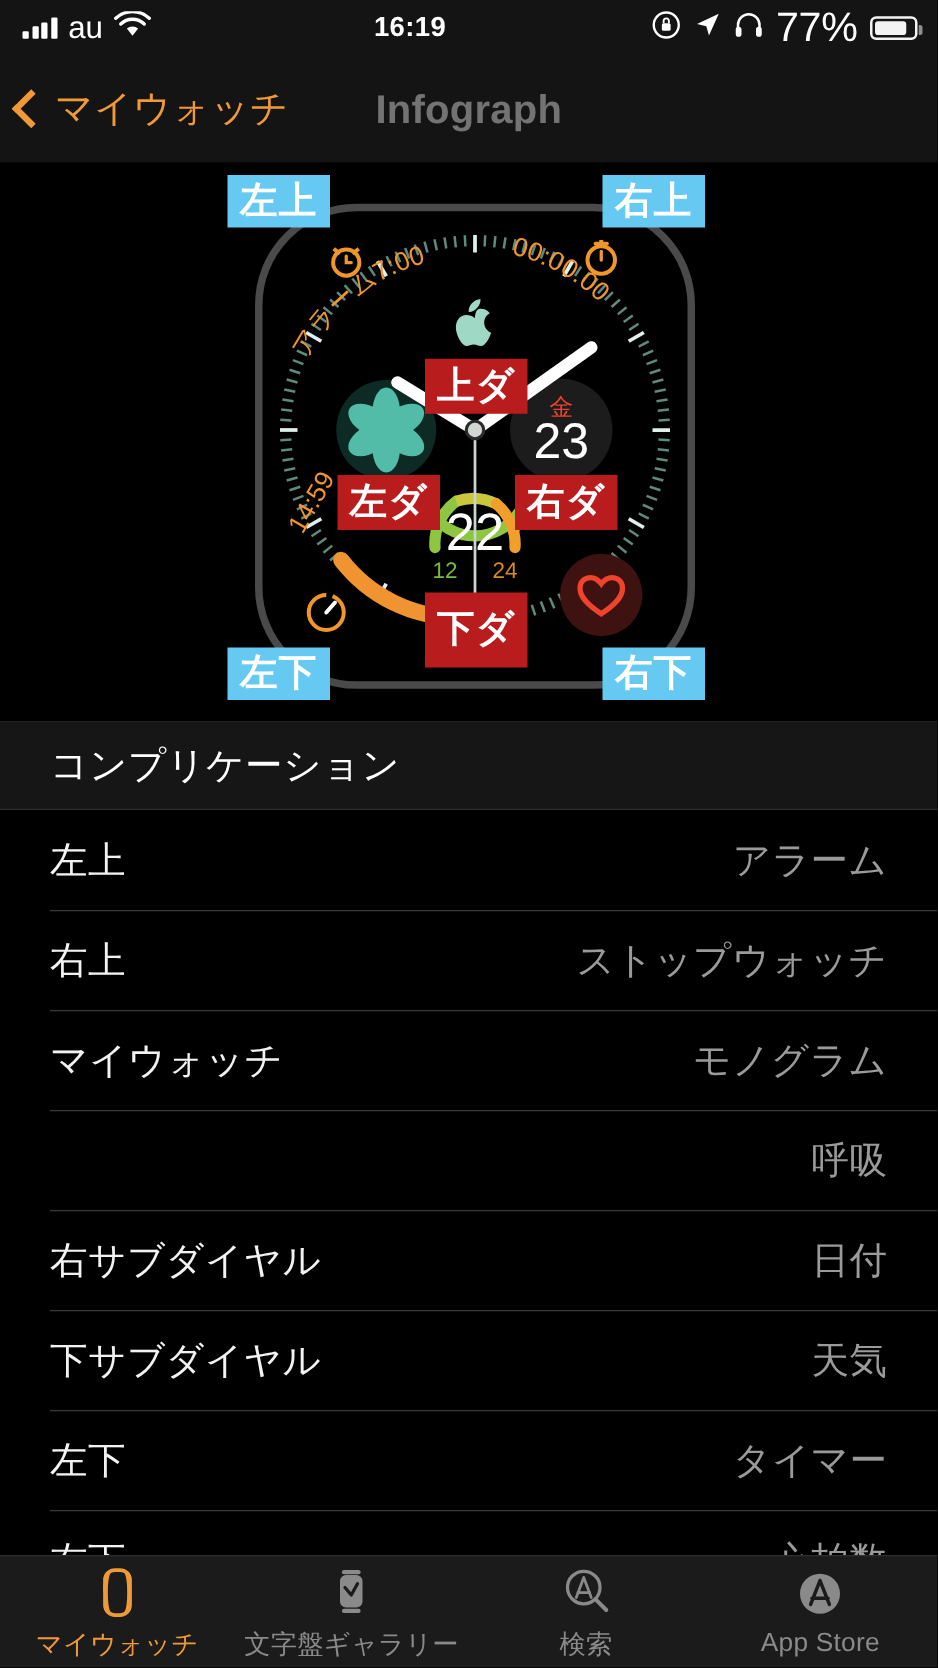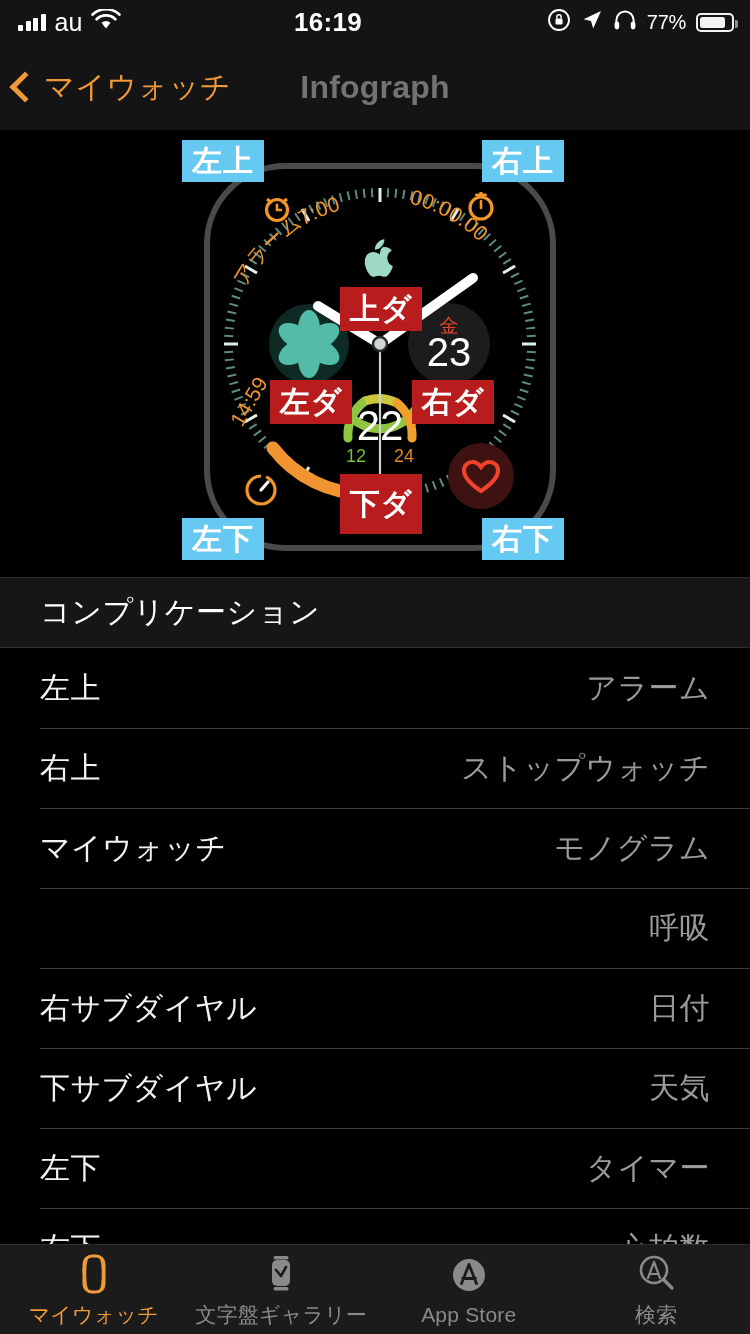--- a/index.html
+++ b/index.html
@@ -12,30 +12,30 @@
   #app { position:relative; width:750px; height:1334px; background:#000; }
 
   
   .statusbar{
     position:absolute; top:0; left:0; width:750px; height:44px;
     background:#141414; color:#fff;
     display:flex; align-items:center;
   }
   .sb-left{ position:absolute; left:18px; display:flex; align-items:center; gap:9px; }
   .sb-center{ position:absolute; left:0; width:656px; text-align:center;
-              font-size:26px; font-weight:600; letter-spacing:.3px; }
+              font-size:22px; font-weight:600; letter-spacing:.3px; }
   .sb-right{ position:absolute; right:16px; display:flex; align-items:center; gap:10px; }
   .bars{ display:flex; align-items:flex-end; gap:2.5px; height:17px; }
   .bars i{ display:block; width:5px; background:#fff; border-radius:1px; }
   .bars i:nth-child(1){height:6px}
   .bars i:nth-child(2){height:9.5px}
   .bars i:nth-child(3){height:13px}
   .bars i:nth-child(4){height:17px}
   .carrier{ font-size:25px; font-weight:400; }
-  .pct{ font-size:20px; font-weight:400; letter-spacing:-.3px; }
+  .pct{ font-size:33px; font-weight:400; letter-spacing:-.3px; }
   .batt{ position:relative; width:38px; height:19px; border:2px solid #fff;
          border-radius:5px; opacity:.95; }
   .batt::after{ content:""; position:absolute; right:-6px; top:5.5px;
          width:3px; height:8px; background:#fff; border-radius:0 2px 2px 0; opacity:.55; }
   .batt i{ position:absolute; left:2px; top:2px; bottom:2px; width:74%;
          background:#fff; border-radius:2.5px; }
 
   
   .navbar{
     position:absolute; top:44px; left:0; width:750px; height:86px;
@@ -464,32 +464,32 @@
           <rect x="12.5" y="36" width="15" height="3.4" rx="1.7" fill="#8a8a8a"></rect>
           <path d="M15 19 l5 6 l5 -9" fill="none" stroke="#1b1b1b" stroke-width="2.6" stroke-linecap="round" stroke-linejoin="round"></path>
         </svg>
       </span>
       <span class="tab-label">文字盤ギャラリー</span>
     </div>
 
     <div class="tab">
       <span class="tab-icon">
         <svg width="42" height="46" viewBox="0 0 42 46">
-          <circle cx="21" cy="22" r="16" fill="#8a8a8a"></circle>
-          <path d="M21 11.5 L28.5 30.5 M21 11.5 L13.5 30.5 M14.5 25.5 h13" stroke="#1b1b1b" stroke-width="2.8" stroke-linecap="round" fill="none"></path>
-        </svg>
-      </span>
-      <span class="tab-label">App Store</span>
+          <circle cx="19" cy="19" r="13" fill="none" stroke="#8a8a8a" stroke-width="2.6"></circle>
+          <path d="M28.5 28.5 L37 37" stroke="#8a8a8a" stroke-width="3.2" stroke-linecap="round"></path>
+          <path d="M19 11 L25 27 M19 11 L13 27 M14.2 23 h9.6" stroke="#8a8a8a" stroke-width="2.2" stroke-linecap="round" fill="none"></path>
+        </svg>
+      </span>
+      <span class="tab-label">検索</span>
     </div>
 
     <div class="tab">
       <span class="tab-icon">
         <svg width="42" height="46" viewBox="0 0 42 46">
-          <circle cx="19" cy="19" r="13" fill="none" stroke="#8a8a8a" stroke-width="2.6"></circle>
-          <path d="M28.5 28.5 L37 37" stroke="#8a8a8a" stroke-width="3.2" stroke-linecap="round"></path>
-          <path d="M19 11 L25 27 M19 11 L13 27 M14.2 23 h9.6" stroke="#8a8a8a" stroke-width="2.2" stroke-linecap="round" fill="none"></path>
-        </svg>
-      </span>
-      <span class="tab-label">検索</span>
+          <circle cx="21" cy="22" r="16" fill="#8a8a8a"></circle>
+          <path d="M21 11.5 L28.5 30.5 M21 11.5 L13.5 30.5 M14.5 25.5 h13" stroke="#1b1b1b" stroke-width="2.8" stroke-linecap="round" fill="none"></path>
+        </svg>
+      </span>
+      <span class="tab-label">App Store</span>
     </div>
 
   </div>
 </div>
 
 </body></html>

